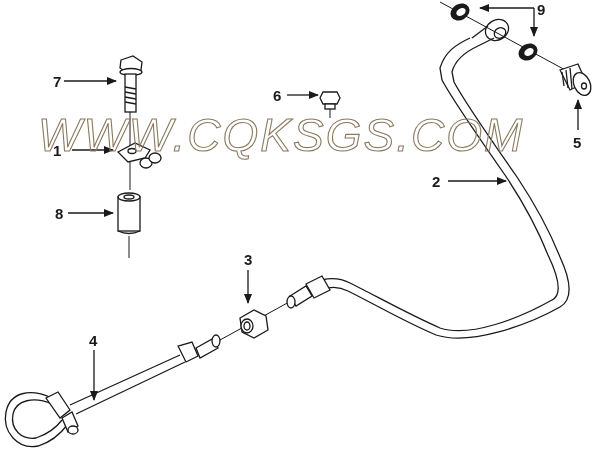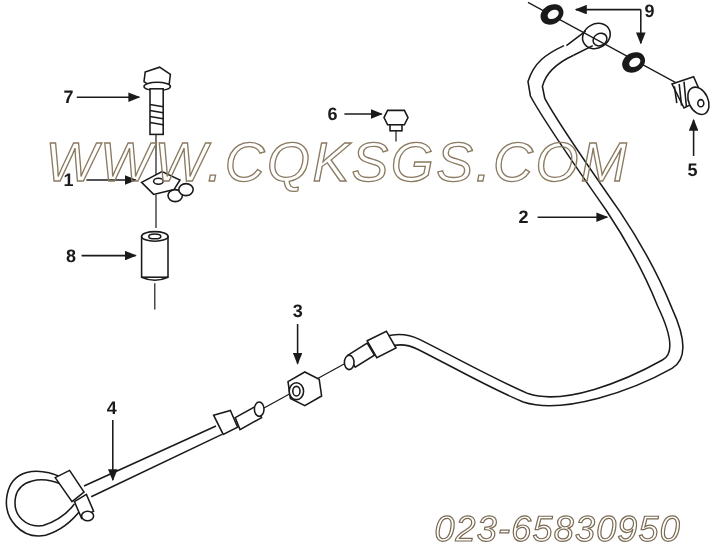--- a/index.html
+++ b/index.html
@@ -136,14 +136,13 @@
   <div class="callout" style="left:55px;top:206px;">8</div>
   <div class="callout" style="left:273px;top:88px;">6</div>
   <div class="callout" style="left:432px;top:174px;">2</div>
   <div class="callout" style="left:244px;top:252px;">3</div>
   <div class="callout" style="left:89px;top:333px;">4</div>
   <div class="callout" style="left:573px;top:135px;">5</div>
   <div class="callout" style="left:537px;top:2px;">9</div>
 
   <div class="ref-code">FS5091</div>
 
-  <div class="wm wm-phone">023-65830950</div>
 </div>
 
 </body></html>

